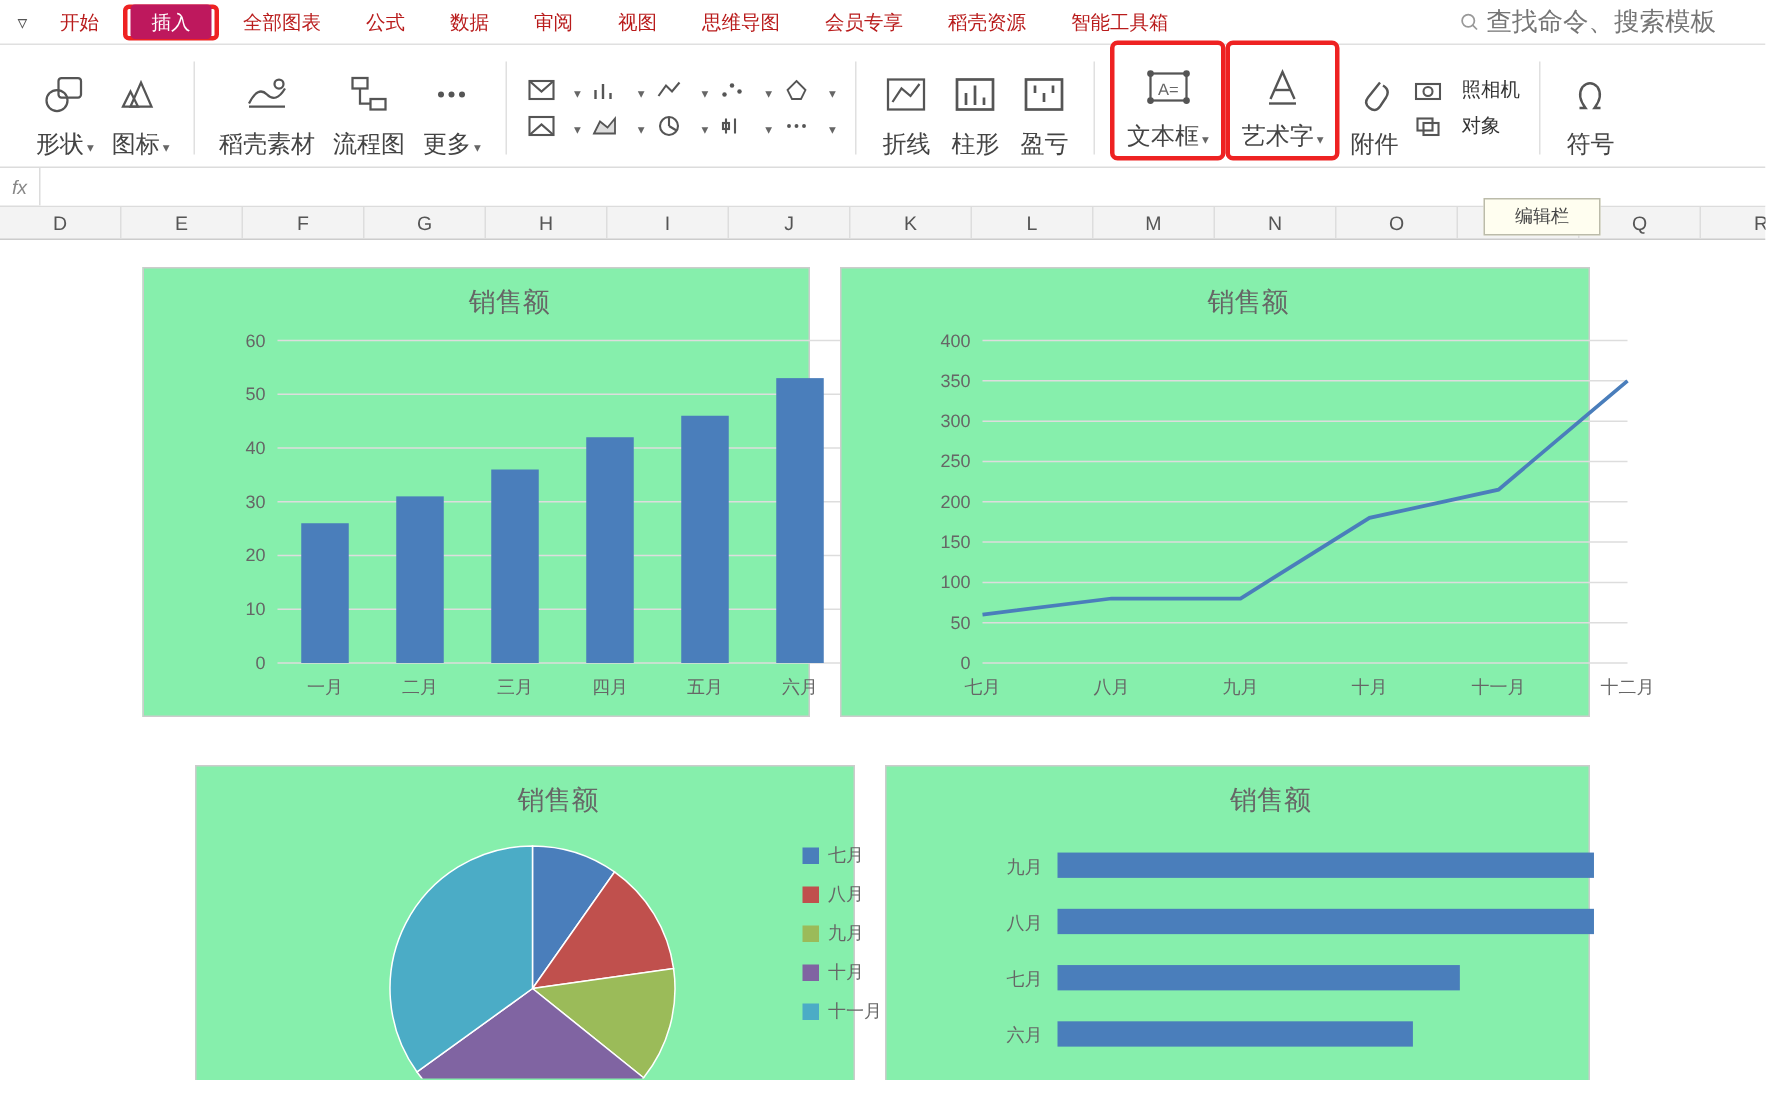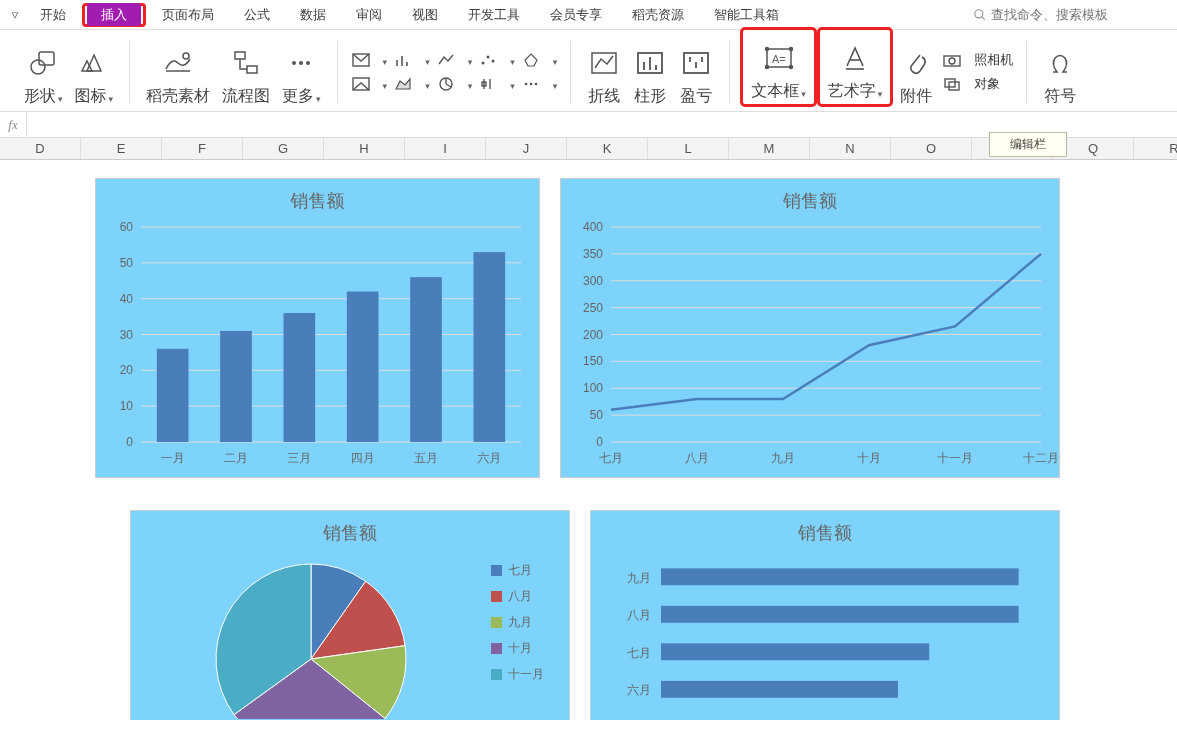--- a/index.html
+++ b/index.html
@@ -20,43 +20,43 @@
     padding: 0 6px;
     gap: 2px;
   }
   .tabs .menu-drop {
     width: 18px; height: 18px;
     display:flex;align-items:center;justify-content:center;
     color:#555;
   }
   .tabs .tab {
     padding: 4px 14px;
-    color: #404040;
+    color: #b91c1c;
     cursor: pointer;
     white-space: nowrap;
   }
   .tabs .tab.active {
-    background: #a21caf;
+    background: #be185d;
     color: #fff;
     border-radius: 3px;
   }
   .red-frame {
     border: 3px solid #e22;
     border-radius: 4px;
     padding: 0 2px;
   }
   .tabs .search {
     margin-left: auto;
     display:flex; align-items:center;
     color:#999;
     gap:4px;
     padding-right:20px;
   }
   .tabs .search input{
-    border:none; outline:none; font-size:13px; color:#0369a1; width:160px;
+    border:none; outline:none; font-size:17px; color:#0369a1; width:160px;
   }
   
   .ribbon {
     display:flex;
     align-items:flex-end;
     height: 82px;
     padding: 6px 8px 4px 8px;
     border-bottom:1px solid #dcdcdc;
     gap:0;
   }
@@ -103,61 +103,61 @@
   
   .red-box {
     border:3px solid #e22;border-radius:5px;padding:2px;
   }
   
   .formula-bar{
     display:flex;align-items:center;height:26px;border-bottom:1px solid #dcdcdc;
     position:relative;
   }
   .formula-bar .fx{
-    width:26px;text-align:center;color:#888;font-style:italic;font-family:Liberation Serif, serif;
+    width:26px;text-align:center;color:#888;font-style:italic;font-family:Liberation Sans, sans-serif;
   }
   .formula-bar input{flex:1;border:none;outline:none;border-left:1px solid #dcdcdc;height:100%;padding:0 6px;}
   .tooltip{
     position:absolute;right:110px;top:20px;background:#fffef0;border:1px solid #bba;
     padding:3px 20px;font-size:12px;color:#444;z-index:5;
   }
   
   .col-headers{
     display:flex;height:22px;background:#f3f3f3;border-bottom:1px solid #ccc;
   }
   .col-headers .ch{
     flex:0 0 81px;text-align:center;line-height:22px;color:#555;border-right:1px solid #ddd;font-size:13px;
   }
   
   .sheet{
     position:relative;height:560px;background:#fff;
   }
   .chart-box{
-    position:absolute;border:1px solid #ccc;background:#7dd3fc;
+    position:absolute;border:1px solid #ccc;background:#86efac;padding-left:44px;
   }
   .chart-title{
     text-align:center;font-size:18px;color:#666;padding:10px 0 4px 0;font-weight:400;
   }
   svg text{font-family:"Microsoft YaHei",sans-serif;fill:#666;}
 </style>
 </head>
 <body>
 
 <div class="tabs">
   <span class="menu-drop">▿</span>
   <span class="tab">开始</span>
   <span class="red-frame">
     <span class="tab active">插入</span>
   </span>
-  <span class="tab">页面布局</span>
+  <span class="tab">全部图表</span>
   <span class="tab">公式</span>
   <span class="tab">数据</span>
   <span class="tab">审阅</span>
   <span class="tab">视图</span>
-  <span class="tab">开发工具</span>
+  <span class="tab">思维导图</span>
   <span class="tab">会员专享</span>
   <span class="tab">稻壳资源</span>
   <span class="tab">智能工具箱</span>
   <span class="search">
     <svg width="14" height="14" viewBox="0 0 24 24" fill="none" stroke="#999" stroke-width="2">
         <circle cx="10" cy="10" r="7"></circle>
         <line x1="20" y1="20" x2="15" y2="15"></line>
       </svg>
     <input placeholder="查找命令、搜索模板" style="">
   </span>

